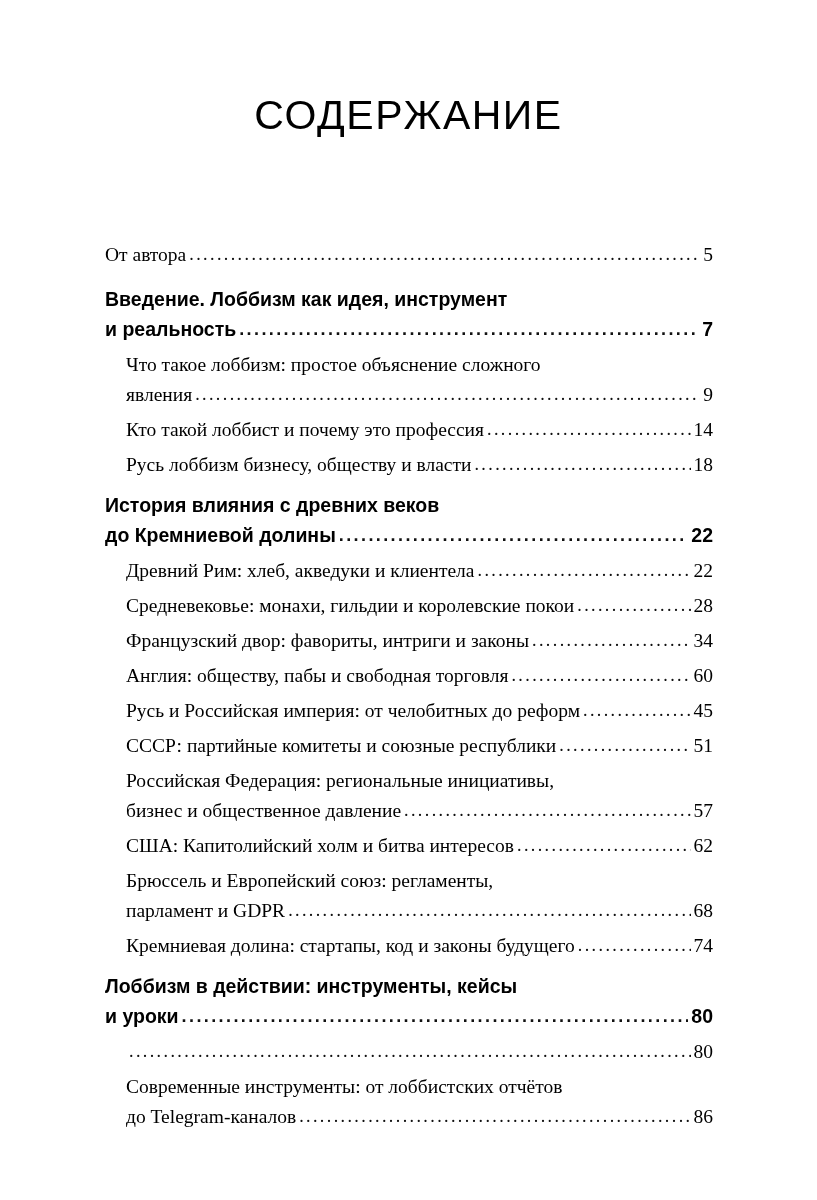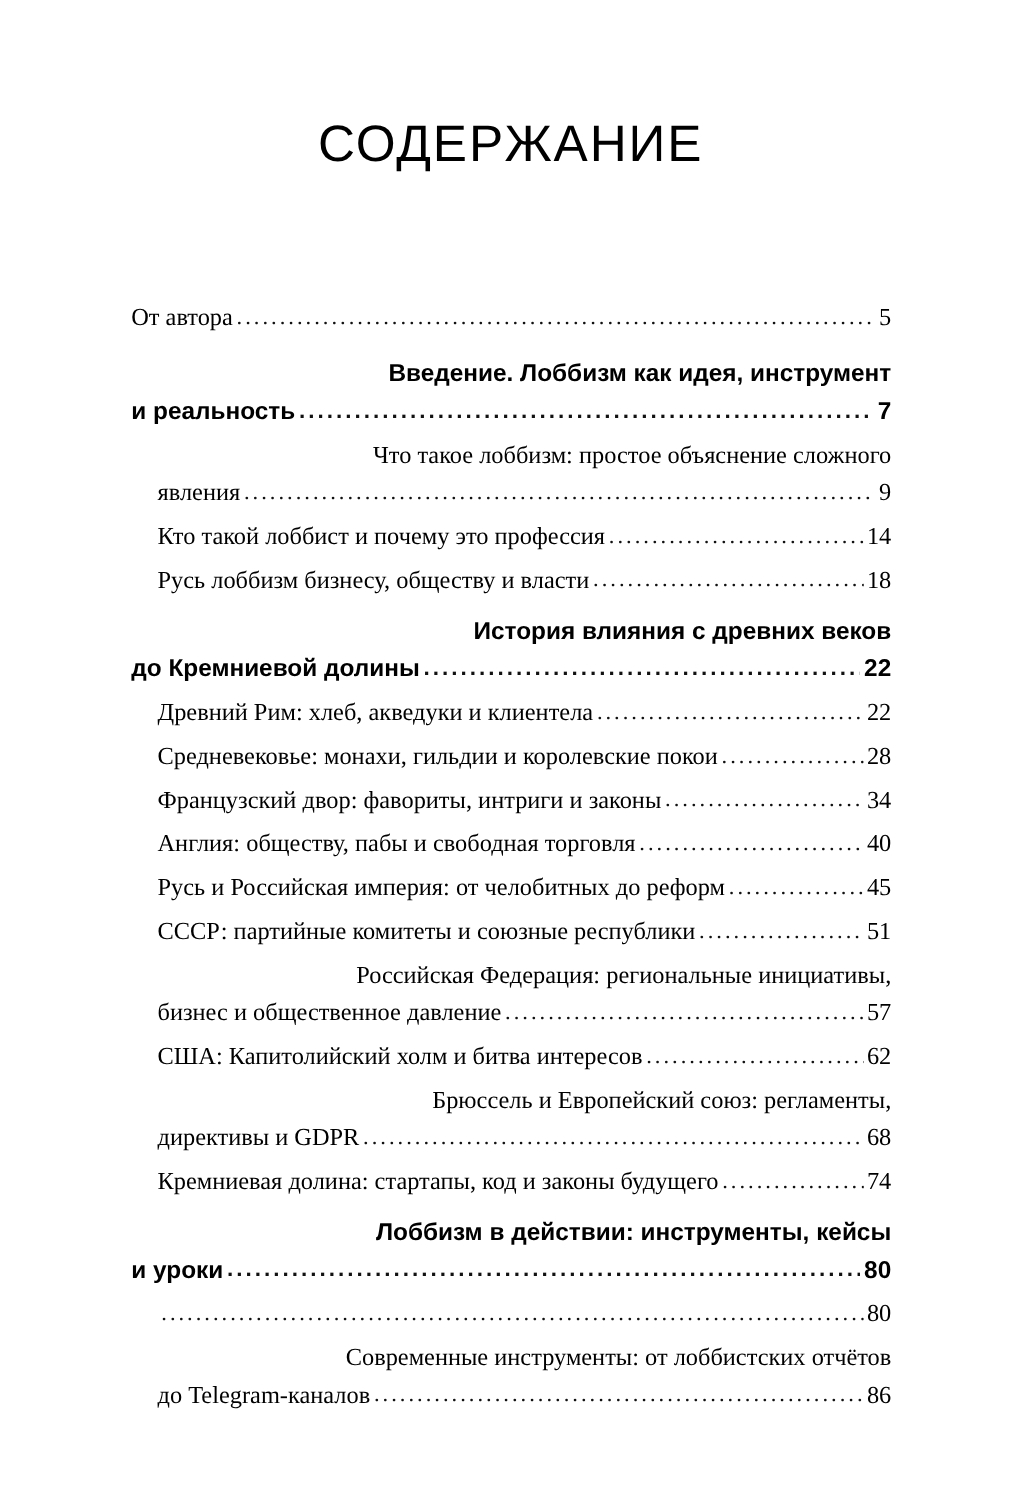--- a/index.html
+++ b/index.html
@@ -37,21 +37,20 @@
     padding: 0;
     list-style: none;
     position: absolute;
     left: 105px;
     top: 240px;
     width: 608px;
   }
   .entry {
     display: block;
     margin-bottom: 0;
-    text-align: right;
   }
   
   .lvl-plain {
     font-family: "Liberation Serif", serif;
     font-size: 19.5px;
     line-height: 30px;
     margin-bottom: 14px;
   }
   
   .lvl-bold {
@@ -170,21 +169,21 @@
         <div class="row">
           <span class="txt">Французский двор: фавориты, интриги и законы</span>
           <span class="leader">........................................................................................................................</span>
           <span class="pagenum">34</span>
         </div>
       </li>
       <li class="entry lvl-sub">
         <div class="row">
           <span class="txt">Англия: обществу, пабы и свободная торговля</span>
           <span class="leader">........................................................................................................................</span>
-          <span class="pagenum">40</span>
+          <span class="pagenum">60</span>
         </div>
       </li>
       <li class="entry lvl-sub">
         <div class="row">
           <span class="txt">Русь и Российская империя: от челобитных до реформ</span>
           <span class="leader">........................................................................................................................</span>
           <span class="pagenum">45</span>
         </div>
       </li>
       <li class="entry lvl-sub">
@@ -205,21 +204,21 @@
       <li class="entry lvl-sub">
         <div class="row">
           <span class="txt">США: Капитолийский холм и битва интересов</span>
           <span class="leader">........................................................................................................................</span>
           <span class="pagenum">62</span>
         </div>
       </li>
       <li class="entry lvl-sub">
         <div class="firstline">Брюссель и Европейский союз: регламенты,</div>
         <div class="row">
-          <span class="txt">директивы и GDPR</span>
+          <span class="txt">парламент и GDPR</span>
           <span class="leader">........................................................................................................................</span>
           <span class="pagenum">68</span>
         </div>
       </li>
       <li class="entry lvl-sub">
         <div class="row">
           <span class="txt">Кремниевая долина: стартапы, код и законы будущего</span>
           <span class="leader">........................................................................................................................</span>
           <span class="pagenum">74</span>
         </div>

